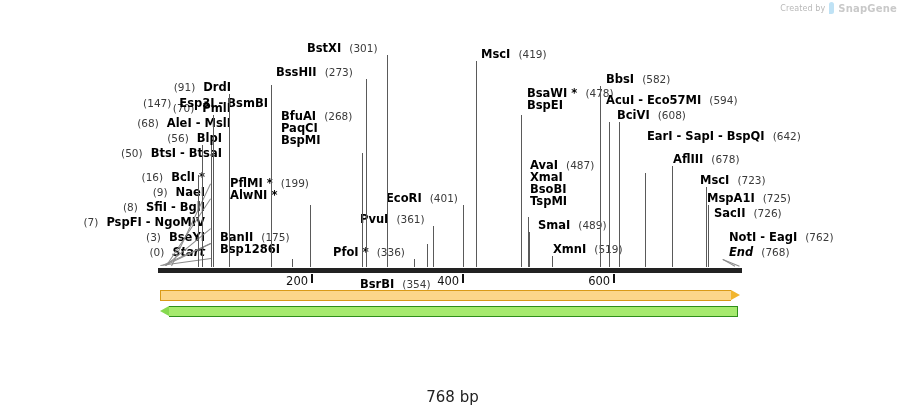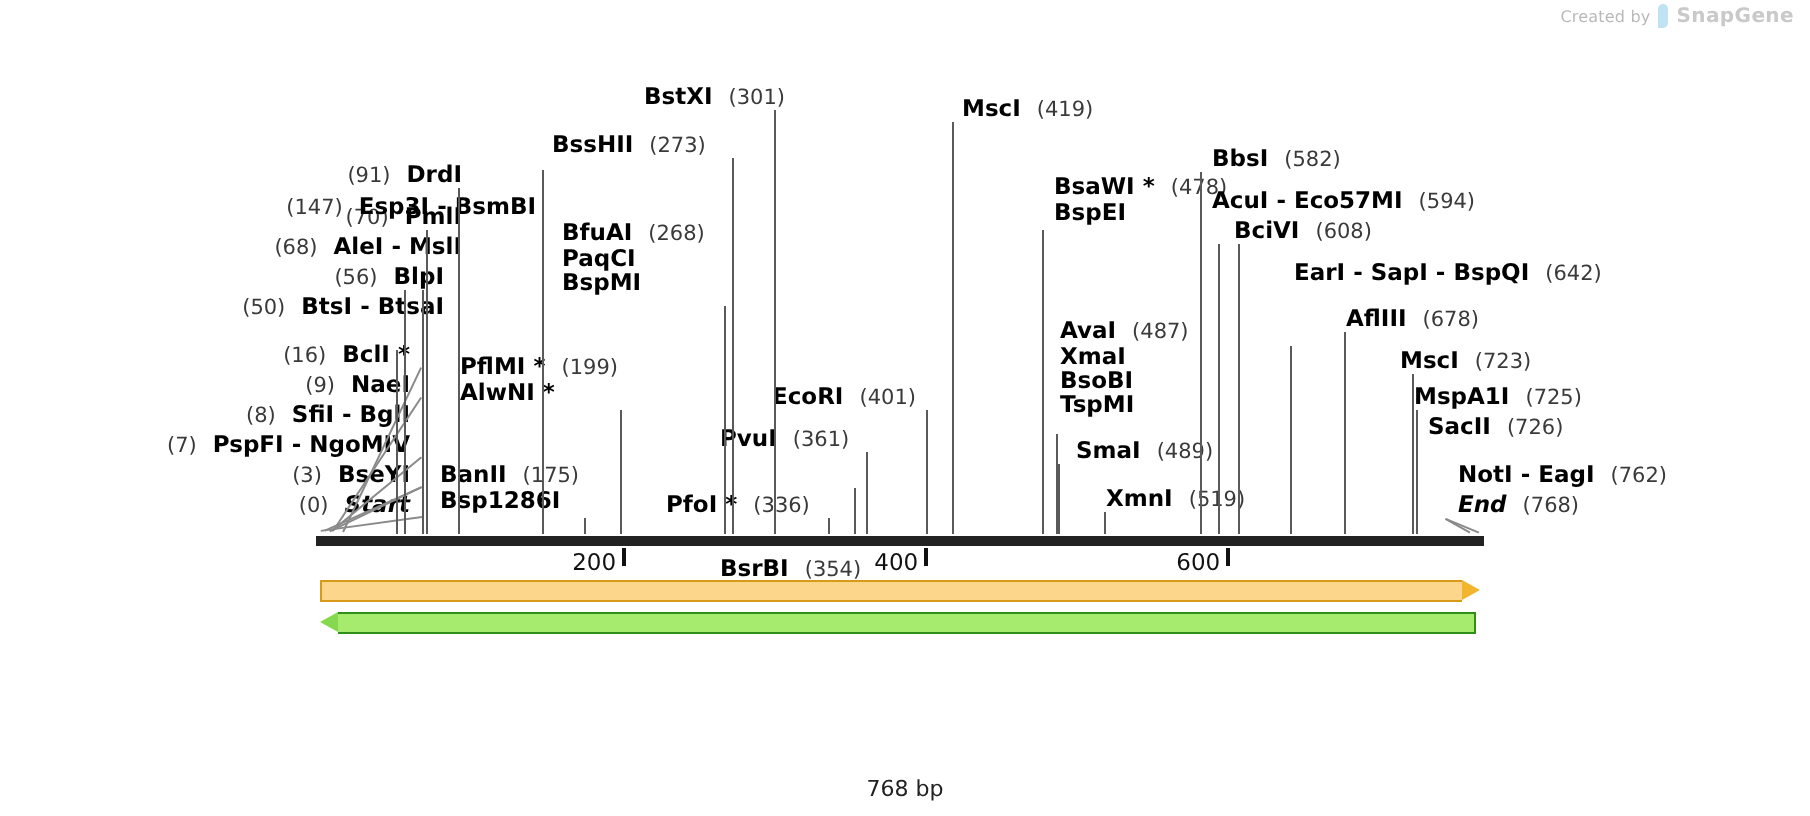--- a/index.html
+++ b/index.html
@@ -83,21 +83,21 @@
 
   
   .title{
     position:absolute;width:100%;text-align:center;
     font-size:16px;font-weight:bold;color:#000;
     font-family:"DejaVu Sans", sans-serif;
     letter-spacing:.2px;
   }
   .subtitle{
     position:absolute;width:100%;text-align:center;
-    font-size:11px;color:#222;
+    font-size:15px;color:#222;
     font-family:"DejaVu Sans", sans-serif;
   }
 </style>
 </head>
 <body>
 
 <div id="map">
 
   <div class="credit">
     <span>Created by</span>
@@ -151,21 +151,21 @@
         <div style=""><span class="">AlwNI</span><span class="star">&nbsp;*</span></div>
       </div>
       <div class="lbl" style="left: 281px; top: 110px;">
         <div style=""><span class="">BfuAI</span>&nbsp;&nbsp;<span class="pos">(268)</span></div>
         <div style=""><span class="">PaqCI</span></div>
         <div style=""><span class="">BspMI</span></div>
       </div>
       <div class="lbl" style="left: 276px; top: 66px;">
         <div style=""><span class="">BssHII</span>&nbsp;&nbsp;<span class="pos">(273)</span></div>
       </div>
-      <div class="lbl" style="left: 307px; top: 42px; margin-left: 15px;">
+      <div class="lbl" style="left: 307px; top: 42px;">
         <div style=""><span class="">BstXI</span>&nbsp;&nbsp;<span class="pos">(301)</span></div>
       </div>
       <div class="lbl" style="left: 333px; top: 246px;">
         <div style=""><span class="">PfoI</span><span class="star">&nbsp;*</span>&nbsp;&nbsp;<span class="pos">(336)</span></div>
       </div>
       <div class="lbl" style="left: 360px; top: 231px; margin-top: 47px;">
         <div style=""><span class="">BsrBI</span>&nbsp;&nbsp;<span class="pos">(354)</span></div>
       </div>
       <div class="lbl" style="left: 360px; top: 213px;">
         <div style=""><span class="">PvuI</span>&nbsp;&nbsp;<span class="pos">(361)</span></div>

